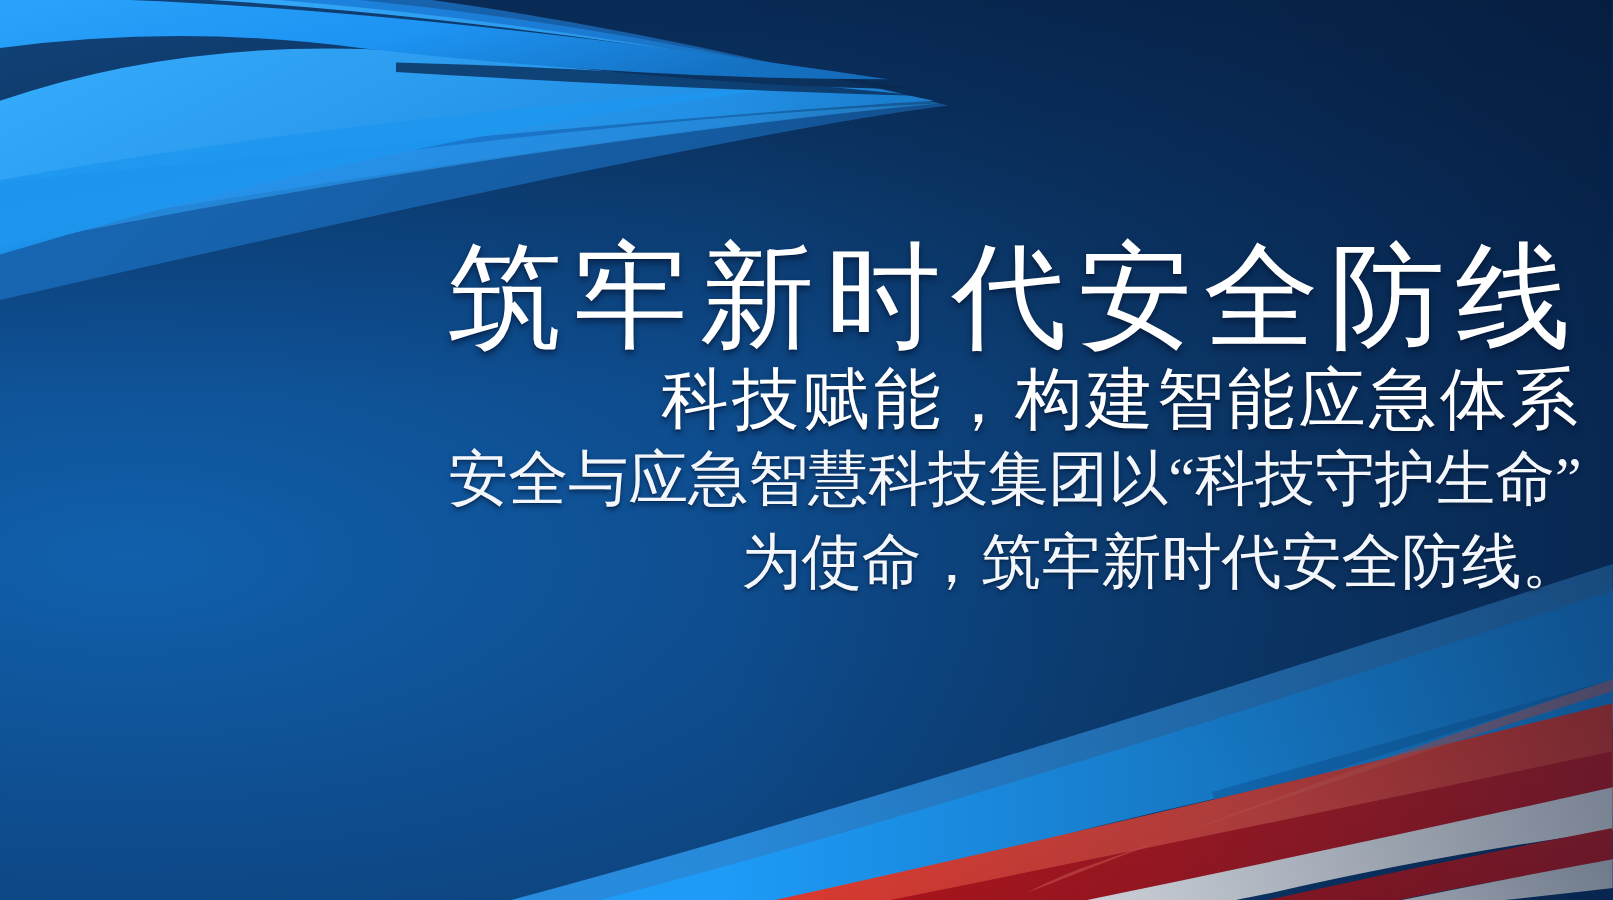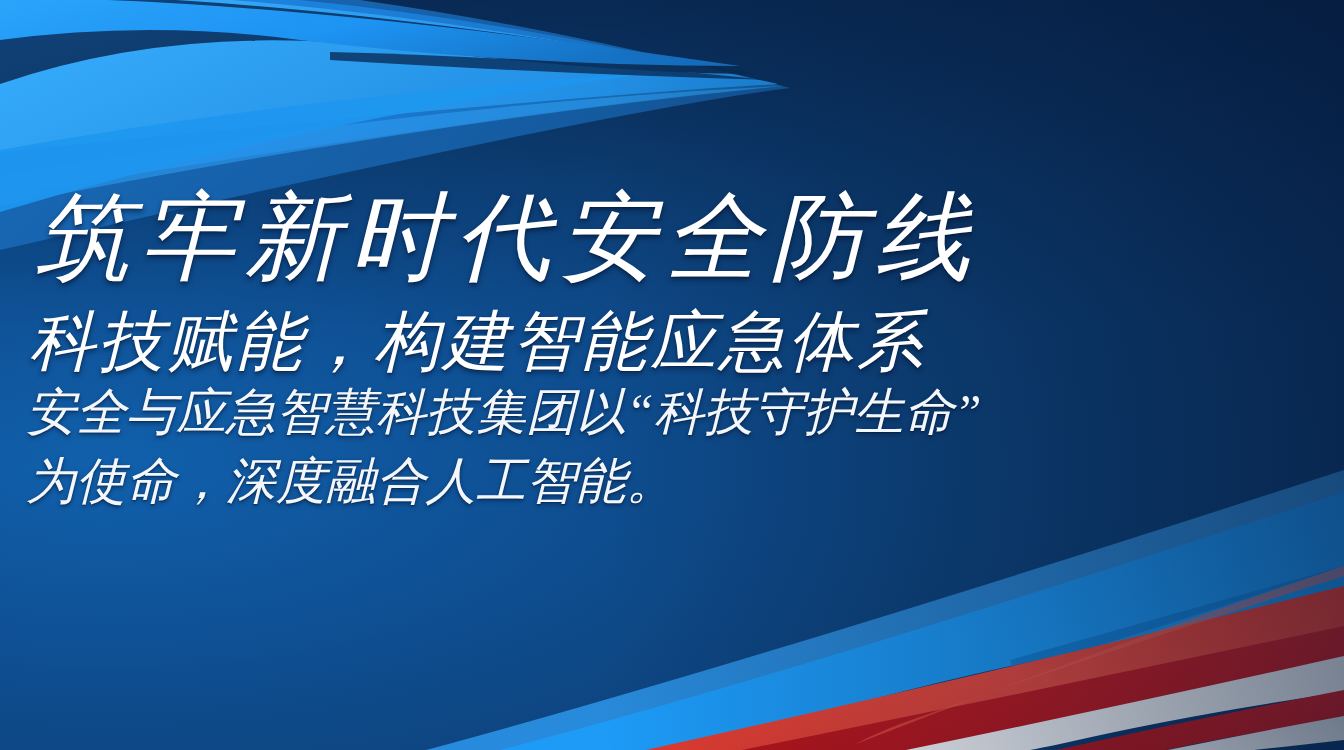--- a/index.html
+++ b/index.html
@@ -44,42 +44,41 @@
     width: 1344px;
     height: 750px;
     display: block;
   }
 
   
   .content {
     position: absolute;
     left: 0;
     right: 0;
-    top: 186px;
-    text-align: left;
+    top: 196px;
+    text-align: right;
     padding: 0 26px;
     box-sizing: border-box;
-    font-style: italic;
   }
   .headline {
     color: #ffffff;
     font-size: 96px;
     line-height: 1.08;
     font-weight: 400;
     letter-spacing: 9px;
     text-indent: 9px;
     white-space: nowrap;
     text-shadow:
       0 3px 5px rgba(3,20,48,0.62),
       0 1px 1px rgba(3,20,48,0.45);
   }
   .subhead {
-    margin-top: 16px;
+    margin-top: 4px;
     color: #ffffff;
-    font-size: 66px;
+    font-size: 56px;
     line-height: 1.1;
     font-weight: 400;
     letter-spacing: 3px;
     text-indent: 3px;
     white-space: nowrap;
     text-shadow:
       0 3px 5px rgba(3,20,48,0.60),
       0 1px 1px rgba(3,20,48,0.42);
   }
   .body-copy {
@@ -202,17 +201,17 @@
 
   <div class="bg-vignette"></div>
 
   <div class="content">
     <div class="headline">筑牢新时代安全防线</div>
 
     <div class="subhead">科技赋能，构建智能应急体系</div>
 
     <div class="body-copy">
       <span class="line">安全与应急智慧科技集团以“科技守护生命”</span>
-      <span class="line">为使命，深度融合人工智能。</span>
+      <span class="line">为使命，筑牢新时代安全防线。</span>
     </div>
   </div>
 
 </div>
 
 </body></html>

